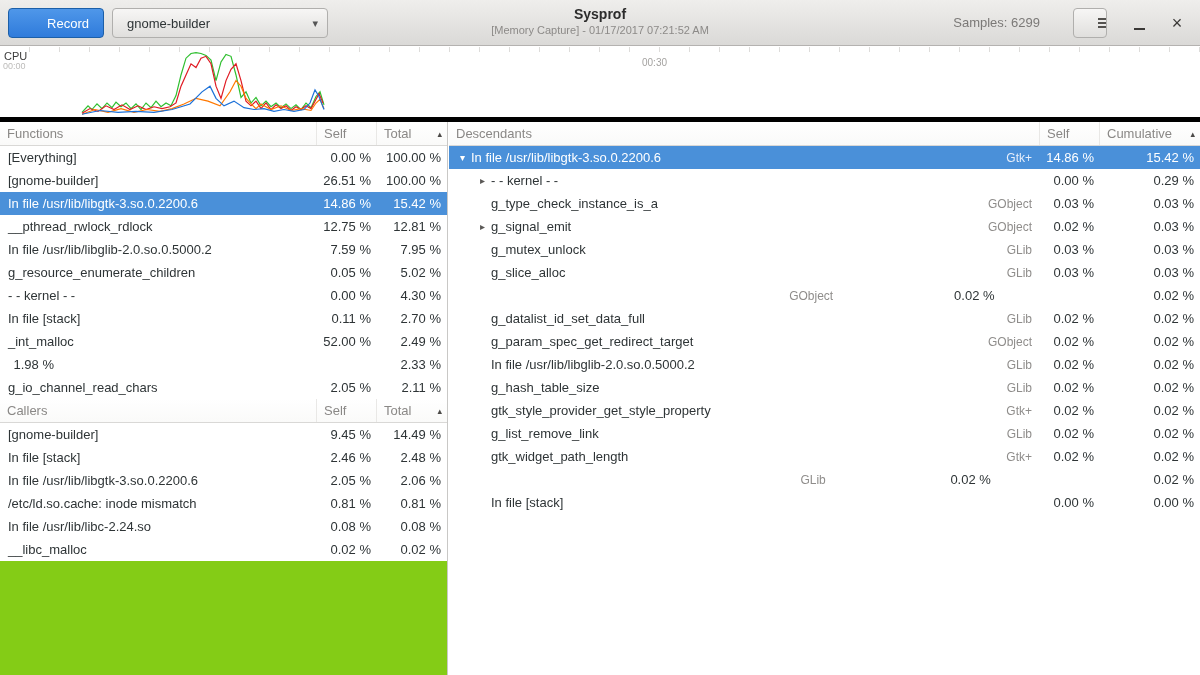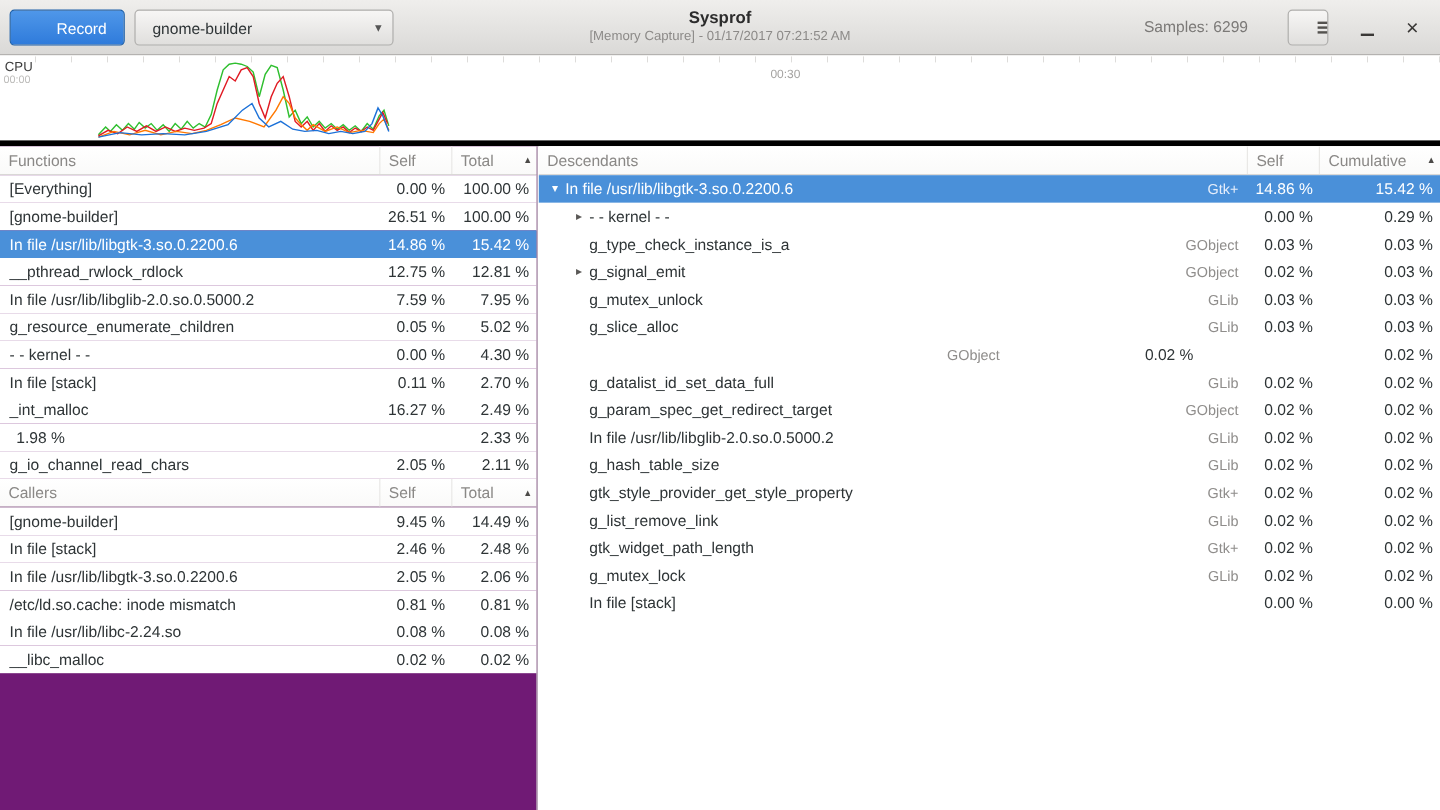--- a/index.html
+++ b/index.html
@@ -34,21 +34,21 @@
     border-bottom:5px solid #000000; }
   .ticks { position:absolute; top:0; left:0; right:0; height:5px;
     background:repeating-linear-gradient(to right, transparent 0 29px, #dddcda 29px 30px); }
   .graph svg { position:absolute; top:0; left:0; width:100%; height:100%; }
   .cpu-label { position:absolute; top:3px; left:4px; font-size:11px; color:#3c3c3c; }
   .t-start { position:absolute; top:14px; left:3px; font-size:9px; color:#bdbcba; }
   .t-mid { position:absolute; top:10px; left:598px; font-size:10px; color:#a4a2a0;padding-left:44px; }
 
   
   .main { position:absolute; top:122px; left:0; right:0; bottom:0; background:#fff; }
-  .panel-left { position:absolute; left:0; top:0; bottom:0; width:448px; border-right:1px solid #c9c8c6; background:#701a75; }
+  .panel-left { position:absolute; left:0; top:0; bottom:0; width:448px; border-right:1px solid #c9c8c6; background:#84cc16; }
   .panel-right { position:absolute; left:449px; top:0; right:0; bottom:0; background:#fff; }
 
   .thead { display:flex; height:24px; background:linear-gradient(#ffffff,#fafaf9);
     border-bottom:1px solid #d9d8d6; color:#8a8886; }
   .th { display:flex; align-items:center; padding-left:7px; border-right:1px solid #e9e8e6; font-size:13px; }
   .th:last-child { border-right:none; }
   .th.grow { flex:1; min-width:0; }
   .w60 { width:60px; flex:none; }
   .w70 { width:70px; flex:none; }
   .w100 { width:100px; flex:none; }
@@ -158,21 +158,21 @@
           <span class="td num w60">0.00 %</span>
           <span class="td num w70">4.30 %</span>
         </div>
       <div class="tr">
           <span class="td name">In file [stack]</span>
           <span class="td num w60">0.11 %</span>
           <span class="td num w70">2.70 %</span>
         </div>
       <div class="tr">
           <span class="td name">_int_malloc</span>
-          <span class="td num w60">16.27 %</span>
+          <span class="td num w60">52.00 %</span>
           <span class="td num w70">2.49 %</span>
         </div>
       <div class="tr">
           <span class="td num w60">1.98 %</span>
           <span class="td num w70">2.33 %</span>
         </div>
       <div class="tr">
           <span class="td name">g_io_channel_read_chars</span>
           <span class="td num w60">2.05 %</span>
           <span class="td num w70">2.11 %</span>
@@ -352,21 +352,20 @@
           <span class="exp"></span>
           <span class="td name">gtk_widget_path_length</span>
           <span class="cat">Gtk+</span>
           <span class="td num w60">0.02 %</span>
           <span class="td num w100">0.02 %</span>
         </div>
       <div class="tr drow">
           <span class="pad4"></span>
           <span class="ind"></span>
           <span class="exp"></span>
-          <span class="td name">g_mutex_lock</span>
           <span class="cat">GLib</span>
           <span class="td num w60">0.02 %</span>
           <span class="td num w100">0.02 %</span>
         </div>
       <div class="tr drow">
           <span class="pad4"></span>
           <span class="ind"></span>
           <span class="exp"></span>
           <span class="td name">In file [stack]</span>
           <span class="cat"></span>

